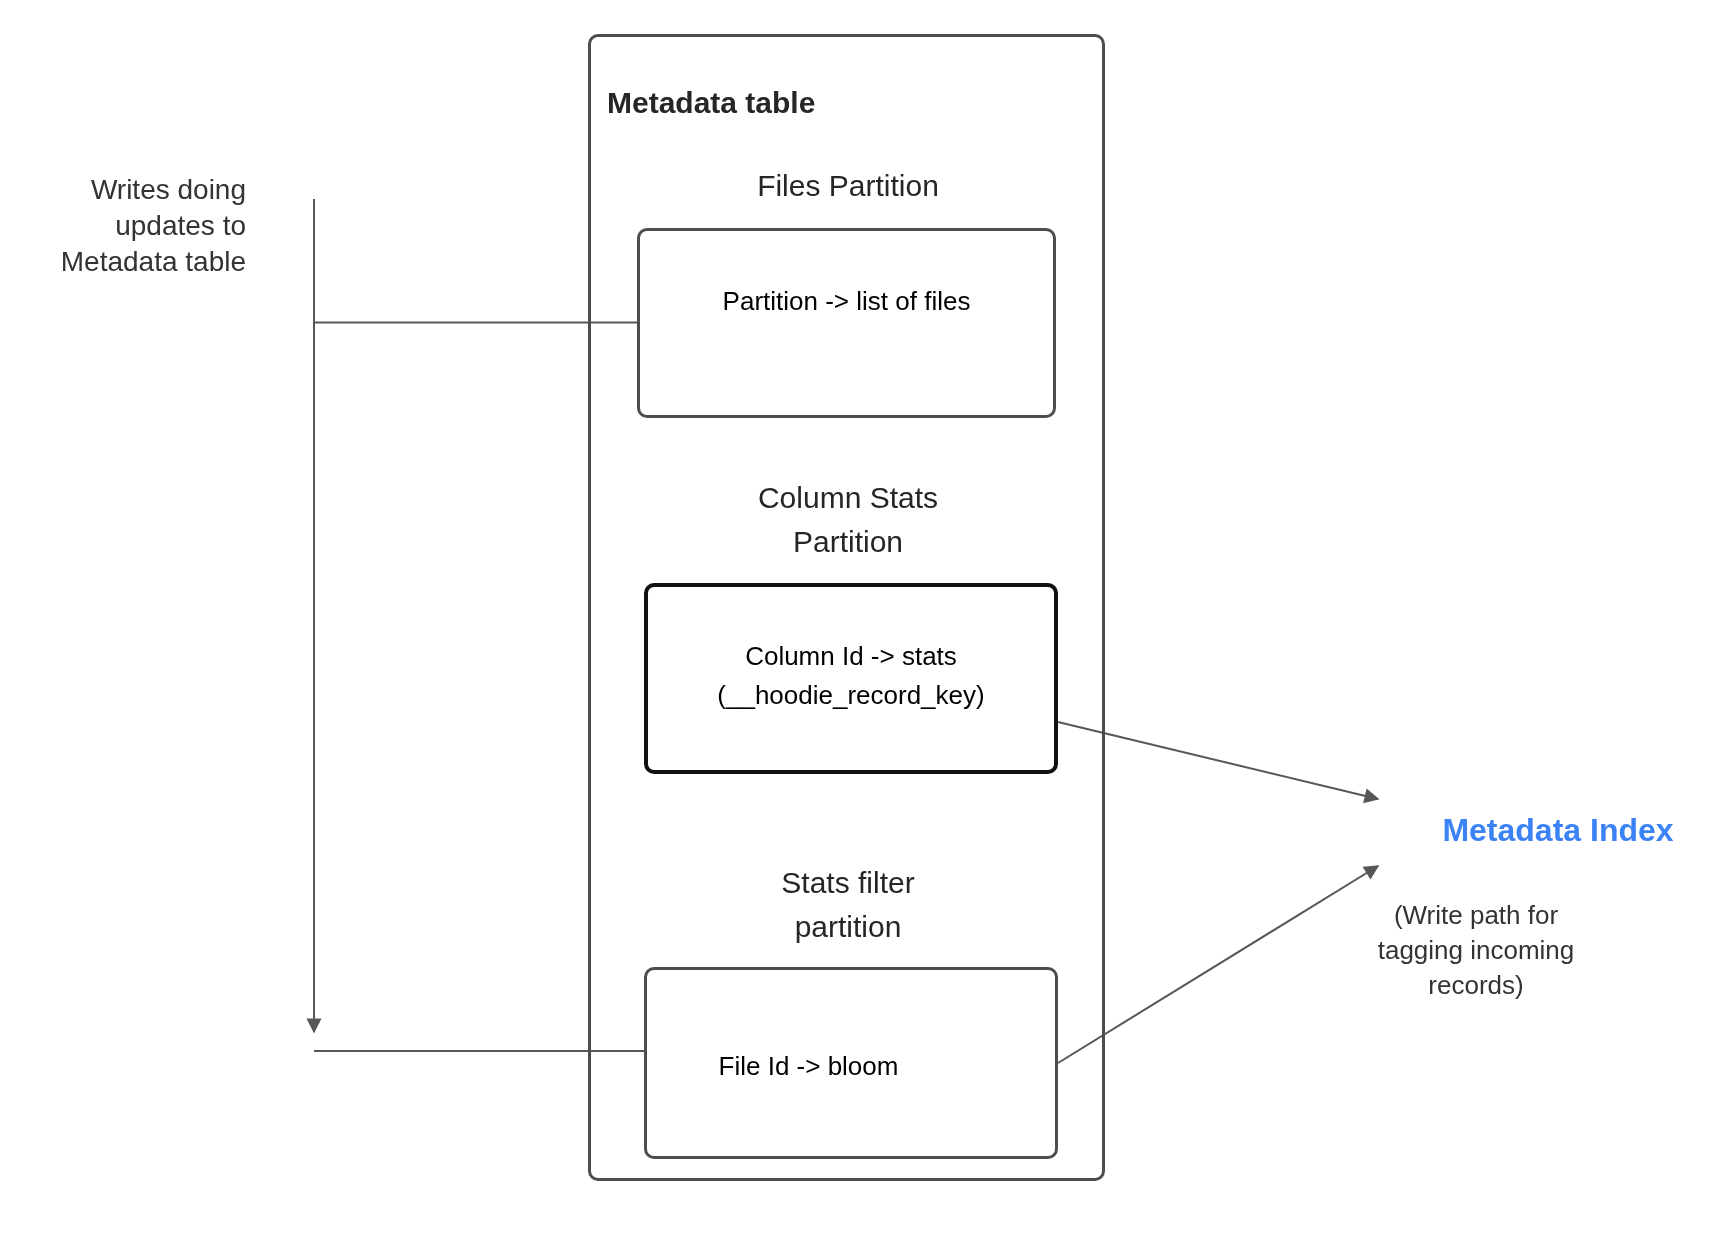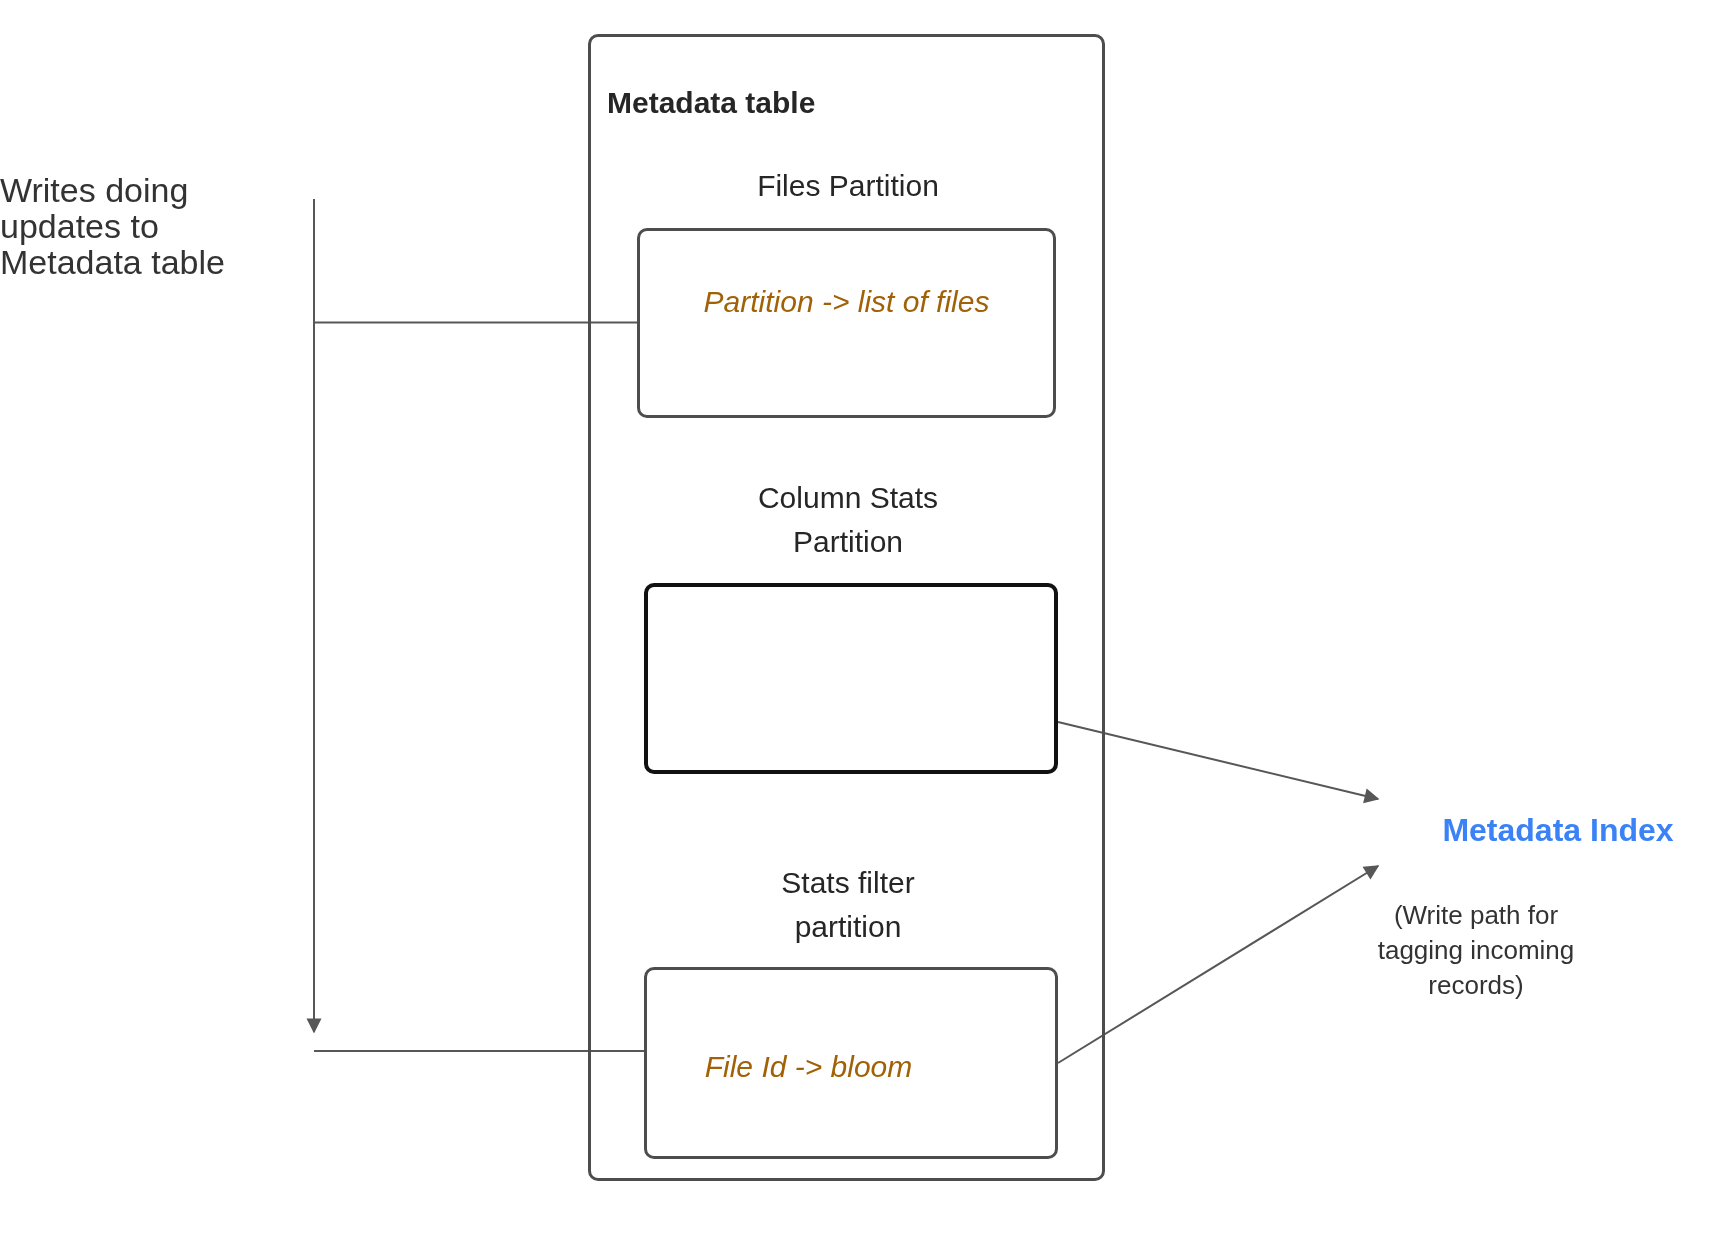--- a/index.html
+++ b/index.html
@@ -21,22 +21,22 @@
 
   svg.connectors {
     position: absolute;
     left: 0; top: 0;
     width: 1718px; height: 1244px;
     pointer-events: none;
   }
 
   .writes-label {
     left: 0px; top: 172px; width: 246px;
-    font-size: 34px; line-height: 36px;
-    text-align: left;
+    font-size: 28px; line-height: 36px;
+    text-align: right;
   }
 
   .metadata-box {
     left: 588px; top: 34px;
     width: 517px; height: 1147px;
     border: 3px solid #4d4d4d;
     border-radius: 10px;
     box-sizing: border-box;
     background: transparent;
   }
@@ -62,25 +62,24 @@
     background: #ffffff;
     border: 3px solid #4d4d4d;
     border-radius: 10px;
   }
   .files-box  { left: 637px; top: 228px; width: 419px; height: 190px; }
   .column-box { left: 644px; top: 583px; width: 414px; height: 191px;
                 border: 4px solid #111111; }
   .bloom-box  { left: 644px; top: 967px; width: 414px; height: 192px; }
 
   .box-text {
-    font-size: 30px;
+    font-size: 26px;
     line-height: 39px;
     text-align: center;
-    color: #a16207;
-    font-style: italic;
+    color: #000000;
   }
   .files-text  { left: 637px; top: 282px;  width: 419px; }
   .column-text { left: 644px; top: 637px;  width: 414px; }
   .bloom-text  { left: 644px; top: 1047px; width: 329px; }
 
   .index-title {
     left: 1398px; top: 812px; width: 320px;
     font-size: 32px; font-weight: bold;
     color: #3b82f6;
     text-align: center;
@@ -122,20 +121,22 @@
 
   <div class="abs metadata-title">Metadata table</div>
 
   <div class="abs section-heading files-heading">Files Partition</div>
   <div class="abs inner-box files-box"></div>
   <div class="abs box-text files-text">Partition -&gt; list of files</div>
 
   <div class="abs section-heading column-heading pre">Column Stats
 Partition</div>
   <div class="abs inner-box column-box"></div>
+  <div class="abs box-text column-text pre">Column Id  -&gt; stats
+(__hoodie_record_key)</div>
 
   <div class="abs section-heading bloom-heading pre">Stats filter
 partition</div>
   <div class="abs inner-box bloom-box"></div>
   <div class="abs box-text bloom-text">File Id -&gt; bloom</div>
 
   <div class="abs index-title">Metadata Index</div>
   <div class="abs index-note pre">(Write path for
 tagging incoming
 records)</div>

